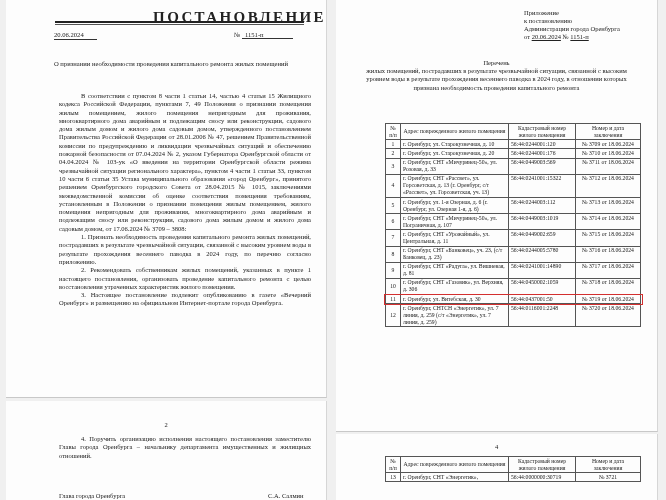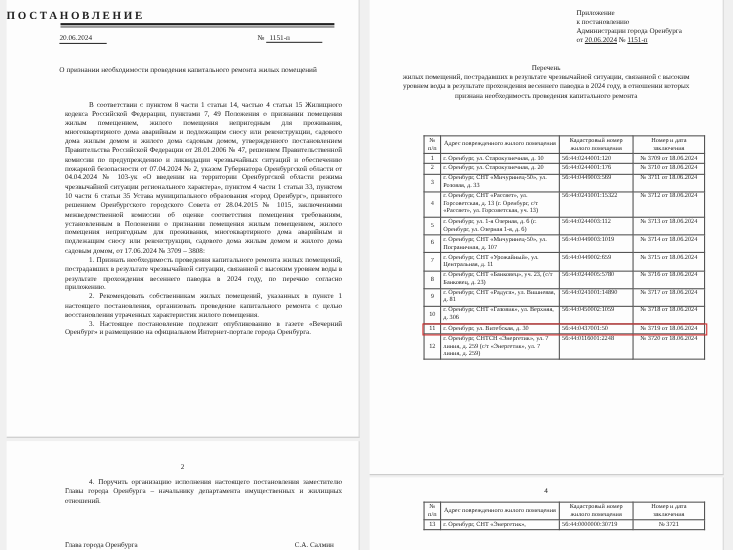--- a/index.html
+++ b/index.html
@@ -16,22 +16,22 @@
     box-sizing: border-box;
     overflow: hidden;
   }
   #p1 { left: 6px; top: 0; width: 321px; height: 398px; border-bottom: 1px solid #c8c8c8; border-right: 1px solid #d6d6d6; }
   #p2 { left: 6px; top: 401px; width: 321px; height: 99px; border-right: 1px solid #d6d6d6; }
   #p3 { left: 336px; top: 0; width: 322px; height: 432px; border-bottom: 1px solid #c8c8c8; border-right: 1px solid #d6d6d6; }
   #p4 { left: 336px; top: 434px; width: 322px; height: 66px; border-right: 1px solid #d6d6d6; }
 
   .doc-title {
     position: absolute; left: 0; right: 0; top: 9px;
-    text-align: left; font-weight: bold; letter-spacing: 2.4px;
-    font-size: 10px;
+    text-align: right; font-weight: bold; letter-spacing: 2.4px;
+    font-size: 15px;
   }
   .title-rule {
     position: absolute; left: 49px; right: 22px; top: 21px;
     border-top: 2px solid #222; height: 0;
   }
   .title-rule2 { position:absolute; left:49px; right:22px; top:24px; border-top:0.6px solid #555; }
   .date {
     position: absolute; left: 48px; top: 31px; width: 43px;
     font-size: 6.6px; border-bottom: 0.8px solid #333; padding-bottom: 1px;
   }

